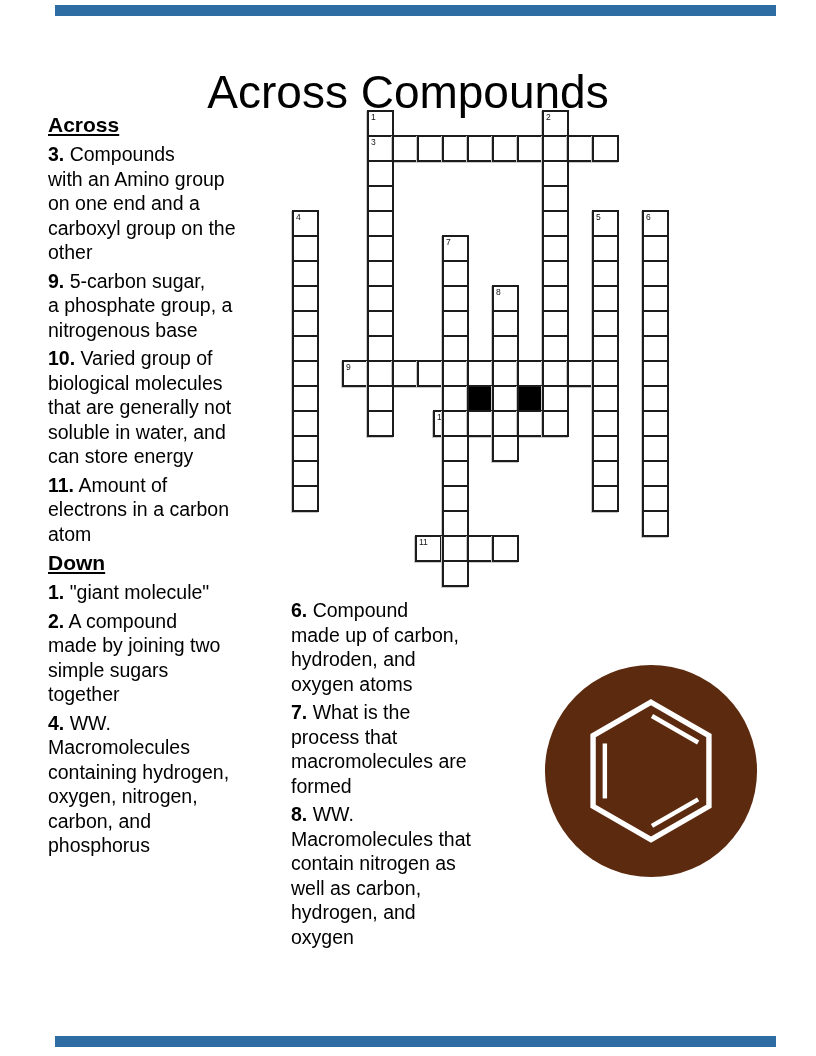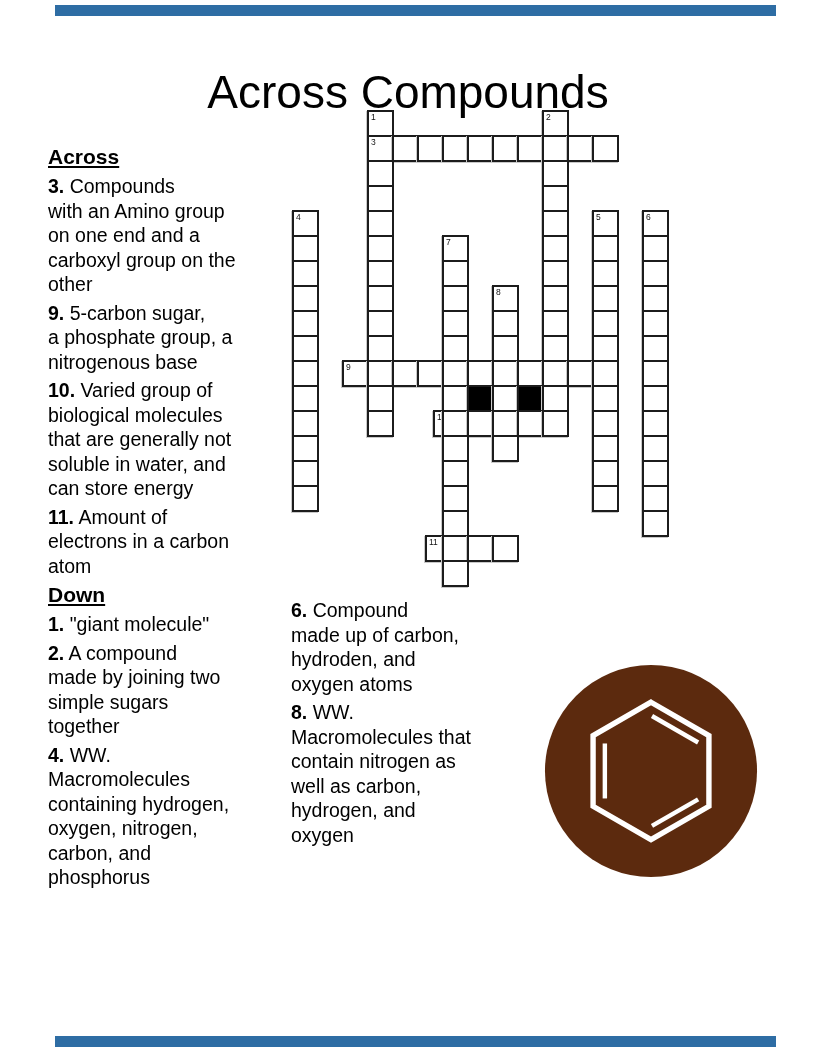--- a/index.html
+++ b/index.html
@@ -8,21 +8,21 @@
     font-family:"Liberation Sans", sans-serif;color:#000;
   }
   .accent-bar{position:absolute;left:55px;width:721px;height:11px;}
   .accent-bar.top{top:5px;}
   .accent-bar.bottom{top:1036px;}
   .title{
     position:absolute;top:36px;left:0;right:0;text-align:center;
     font-size:46px;line-height:1.1;font-weight:400;letter-spacing:0px;
   }
   .clue-col{position:absolute;font-size:19.5px;line-height:24.5px;}
-  .clue-col-1{left:48px;top:112px;width:246px;margin-top:32px;}
+  .clue-col-1{left:48px;top:112px;width:246px;}
   .clue-col-2{left:291px;top:598px;width:240px;}
   .clue-header{
     font-weight:bold;font-size:21px;text-decoration:underline;
     margin:0 0 4px 0;line-height:26px;
   }
   .clue{white-space:pre-line;margin:0 0 4px 0;}
   .clue .cnum{font-weight:bold;}
   .grid{position:absolute;left:292px;top:110px;width:379px;height:479px;}
   .cell{
     position:absolute;width:27px;height:27px;box-sizing:border-box;
@@ -74,20 +74,24 @@
 containing hydrogen,
 oxygen, nitrogen,
 carbon, and
 phosphorus</div>
     </div>
   <div class="clue-col clue-col-2">
       <div class="clue"><span class="cnum">6.</span> Compound
 made up of carbon,
 hydroden, and
 oxygen atoms</div>
+      <div class="clue"><span class="cnum">7.</span> What is the
+process that
+macromolecules are
+formed</div>
       <div class="clue"><span class="cnum">8.</span> WW.
 Macromolecules that
 contain nitrogen as
 well as carbon,
 hydrogen, and
 oxygen</div>
     </div>
 
   <div class="grid">
       <div class="cell" style="left: 75px; top: 0px;">
@@ -204,21 +208,21 @@
       <div class="cell" style="left: 0px; top: 350px;"></div>
       <div class="cell" style="left: 150px; top: 350px;"></div>
       <div class="cell" style="left: 300px; top: 350px;"></div>
       <div class="cell" style="left: 350px; top: 350px;"></div>
       <div class="cell" style="left: 0px; top: 375px;"></div>
       <div class="cell" style="left: 150px; top: 375px;"></div>
       <div class="cell" style="left: 300px; top: 375px;"></div>
       <div class="cell" style="left: 350px; top: 375px;"></div>
       <div class="cell" style="left: 150px; top: 400px;"></div>
       <div class="cell" style="left: 350px; top: 400px;"></div>
-      <div class="cell" style="left: 133px; top: 425px;">
+      <div class="cell" style="left: 123px; top: 425px;">
         <span class="num">11</span>
       </div>
       <div class="cell" style="left: 150px; top: 425px;"></div>
       <div class="cell" style="left: 175px; top: 425px;"></div>
       <div class="cell" style="left: 200px; top: 425px;"></div>
       <div class="cell" style="left: 150px; top: 450px;"></div>
     </div>
 
   <div class="badge">
     <svg viewBox="-110 -110 220 220">

